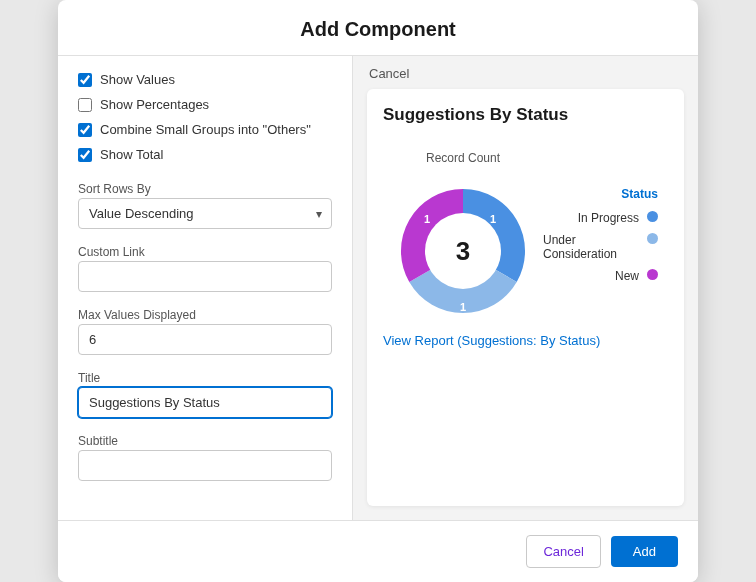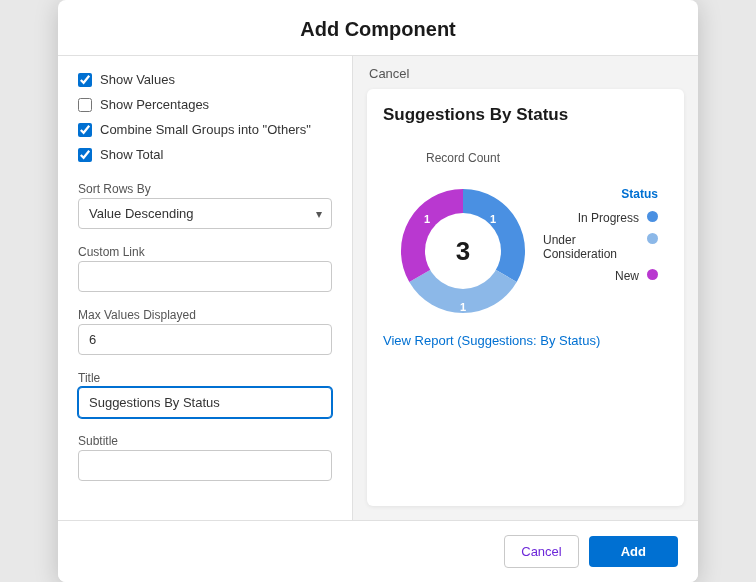--- a/index.html
+++ b/index.html
@@ -214,28 +214,28 @@
     .btn-cancel {
       padding: 8px 16px;
       font-size: 13px;
       border: 1px solid #c9c9c9;
       border-radius: 4px;
       background: #fff;
       color: #6d28d9;
       cursor: pointer;
     }
     .btn-add {
-      padding: 8px 32px;
+      padding: 8px 22px;
       font-size: 13px;
       border: none;
       border-radius: 4px;
       background: #0070d2;
       color: #fff;
       cursor: pointer;
-      font-weight: 700;
+      font-weight: 400;
     }
   </style>
 </head>
 <body>
 
 <div class="modal">
 
   <div class="modal-header">Add Component</div>
 
   <div class="modal-body">

